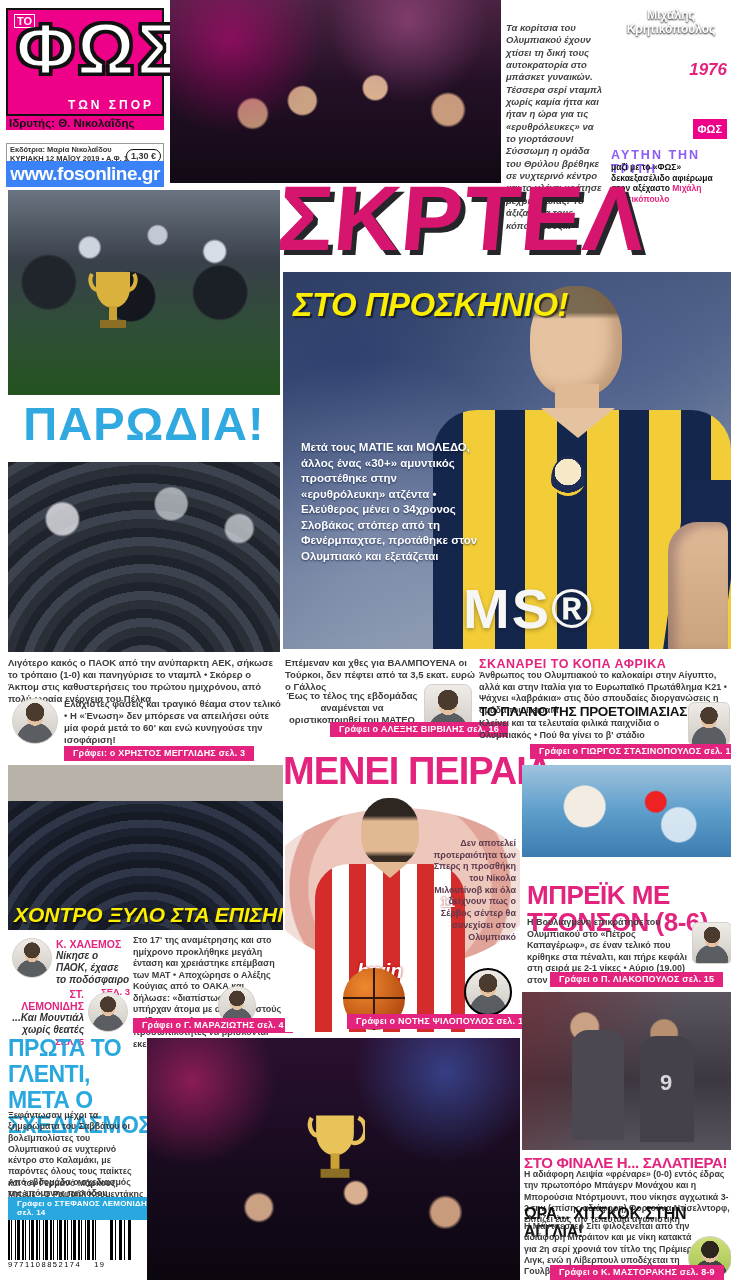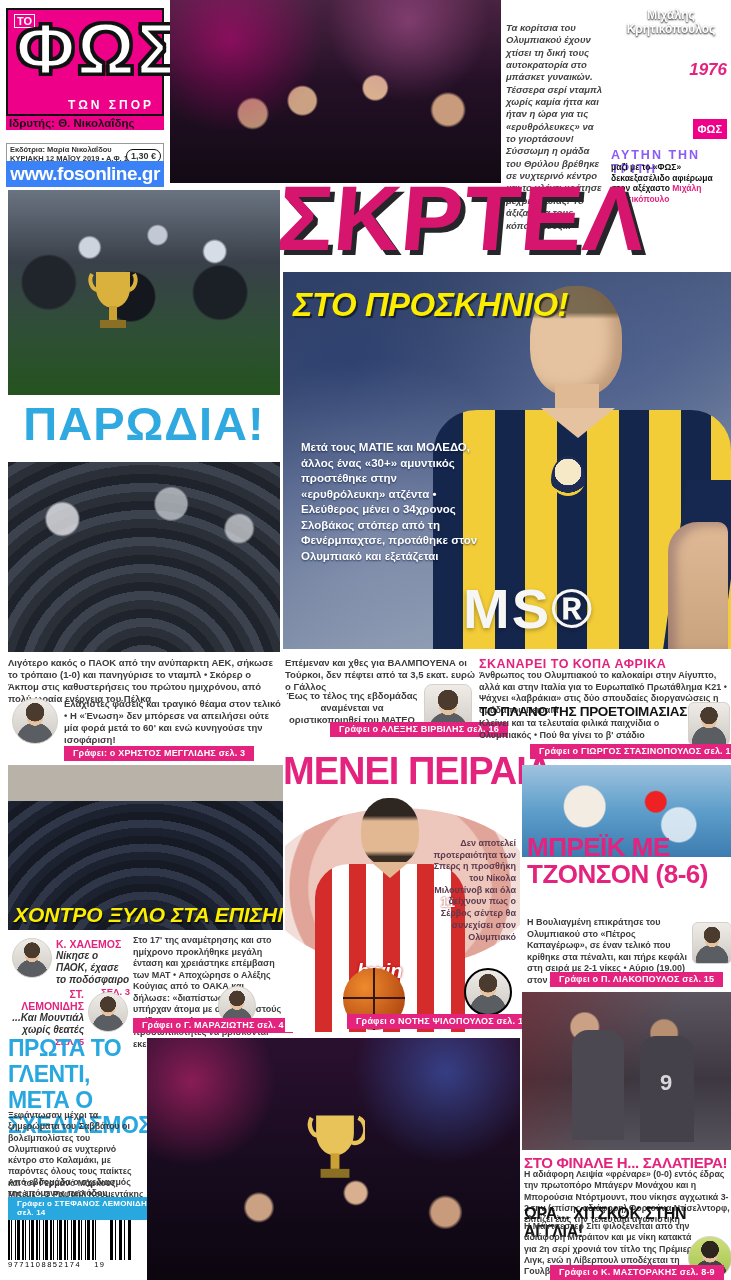--- a/index.html
+++ b/index.html
@@ -37,21 +37,21 @@
   #main-headline{left:278px;top:172px;width:453px;font-size:92px;font-weight:900;color:#d6156f;
      letter-spacing:1px;line-height:1;transform:skewX(-5deg);
      text-shadow:5px 5px 0 #26262a;white-space:nowrap;}
   #sub-headline{font-size:33px;font-weight:900;font-style:italic;color:#fdee00;
      text-shadow:2px 2px 1px rgba(0,0,0,.55);letter-spacing:-.5px;}
   #lead-deck{font-size:11.5px;line-height:1.35;font-weight:bold;color:#fff;text-shadow:0 1px 2px rgba(0,20,60,.7);}
   .stripe-shirt{background:repeating-linear-gradient(90deg,#15264d 0 30px,#f3cd37 30px 62px);}
   
   #parodia{left:6px;top:396px;width:276px;font-size:47px;font-weight:900;color:#2fa9df;letter-spacing:1px;text-align:center;}
   #menei{left:283px;top:750px;width:240px;font-size:38px;font-weight:900;color:#e3237e;letter-spacing:-1px;white-space:nowrap;}
-  #breik{left:527px;top:834px;width:200px;font-size:26px;font-weight:900;color:#e3237e;line-height:1.05;letter-spacing:-.5px;}
+  #breik{left:527px;top:882px;width:200px;font-size:26px;font-weight:900;color:#e3237e;line-height:1.05;letter-spacing:-.5px;}
   #glenti{left:8px;top:1036px;width:140px;font-size:23px;font-weight:900;color:#29a8df;line-height:1.12;letter-spacing:-.5px;}
   #xontro{position:absolute;left:6px;bottom:3px;width:268px;font-size:21px;font-weight:900;font-style:italic;
      color:#fdee00;text-shadow:1px 2px 1px rgba(0,0,0,.6);white-space:nowrap;}
   .mini-name{color:#e3237e;font-weight:900;font-size:10.5px;}
   .mini-italic{font-style:italic;font-weight:bold;font-size:10px;color:#333;line-height:1.2;}
   .mini-page{color:#e3237e;font-weight:900;font-size:9.5px;}
   
   #barcode-bars{width:88px;height:40px;background:
      repeating-linear-gradient(90deg,#000 0 2px,#fff 2px 3px,#000 3px 4px,#fff 4px 7px,#000 7px 8px,#fff 8px 9px,#000 9px 12px,#fff 12px 14px);}
   #barcode-addon{width:22px;height:40px;background:

